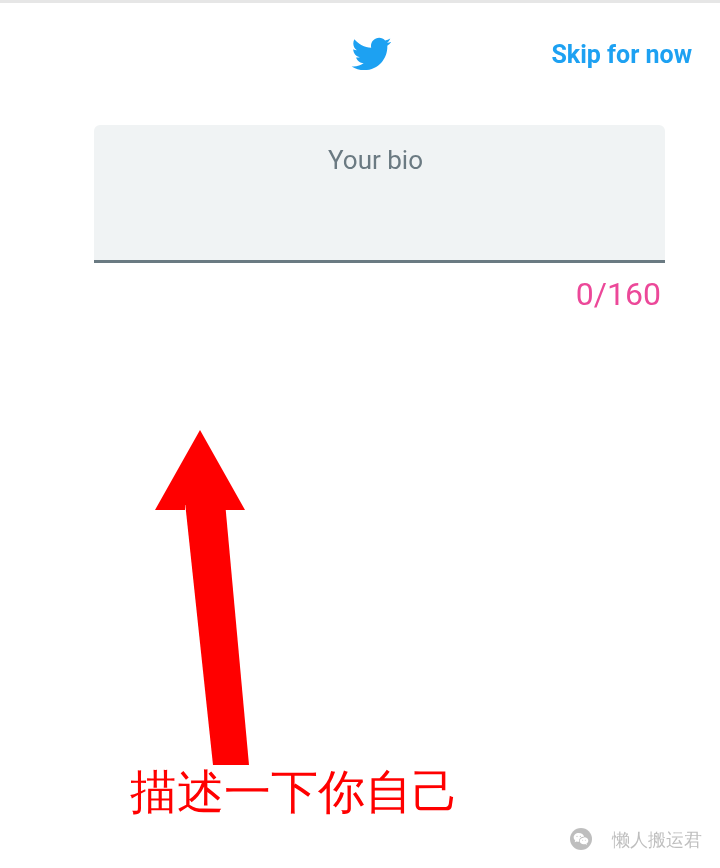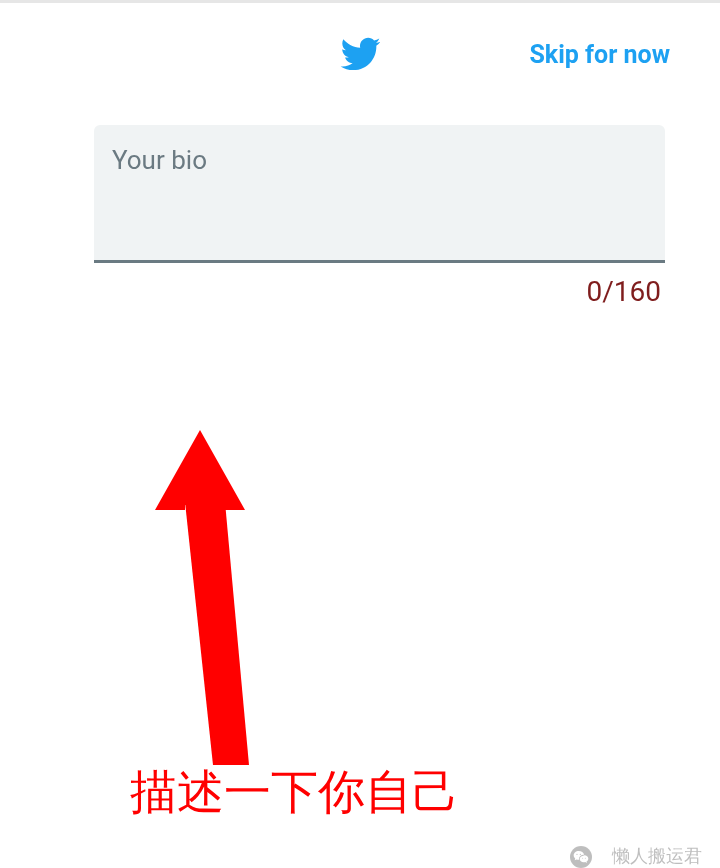--- a/index.html
+++ b/index.html
@@ -13,21 +13,21 @@
     }
     .top-border {
       height: 3px;
       background: #e6e6e6;
       width: 100%;
     }
     .header {
       display: flex;
       align-items: center;
       justify-content: space-between;
-      padding: 30px 50px 20px 50px;
+      padding: 30px 28px 20px 50px;
     }
     .header-spacer { flex: 1; }
     .bird-icon {
       flex: 0 0 auto;
       color: #1da1f2;
       width: 42px;
       height: 42px;
       display: flex;
       align-items: center;
       justify-content: center;
@@ -58,29 +58,30 @@
     }
     .bio-box {
       margin-left: 39px;
       background: #f0f3f4;
       border-top-left-radius: 6px;
       border-top-right-radius: 6px;
       border-bottom: 3px solid #6a7a82;
       padding: 20px 26px 50px 18px;
       min-height: 138px;
       cursor: text;
+      text-align: center;
     }
     .bio-placeholder {
       color: #6b7a82;
       font-size: 26px;
     }
     .char-count {
       text-align: right;
-      color: #7f1d1d;
-      font-size: 28px;
+      color: #ec4899;
+      font-size: 32px;
       margin-top: 12px;
       padding-right: 4px;
     }
     .arrow-overlay {
       position: absolute;
       left: 145px;
       top: 430px;
       pointer-events: none;
     }
     .annotation-text {
@@ -88,23 +89,23 @@
       left: 130px;
       bottom: 44px;
       color: #ff0000;
       font-family: "SimSun", "宋体", serif;
       font-size: 47px;
       pointer-events: none;
     }
     .watermark {
       position: absolute;
       right: 18px;
-      bottom: 0;
+      bottom: 16px;
       display: flex;
-      align-items: flex-end;
+      align-items: flex-start;
       gap: 20px;
       opacity: 0.55;
       pointer-events: none;
       filter: blur(0.3px);
     }
     .watermark-icon {
       width: 22px;
       height: 22px;
       border-radius: 50%;
       background: #8a8a8a;

